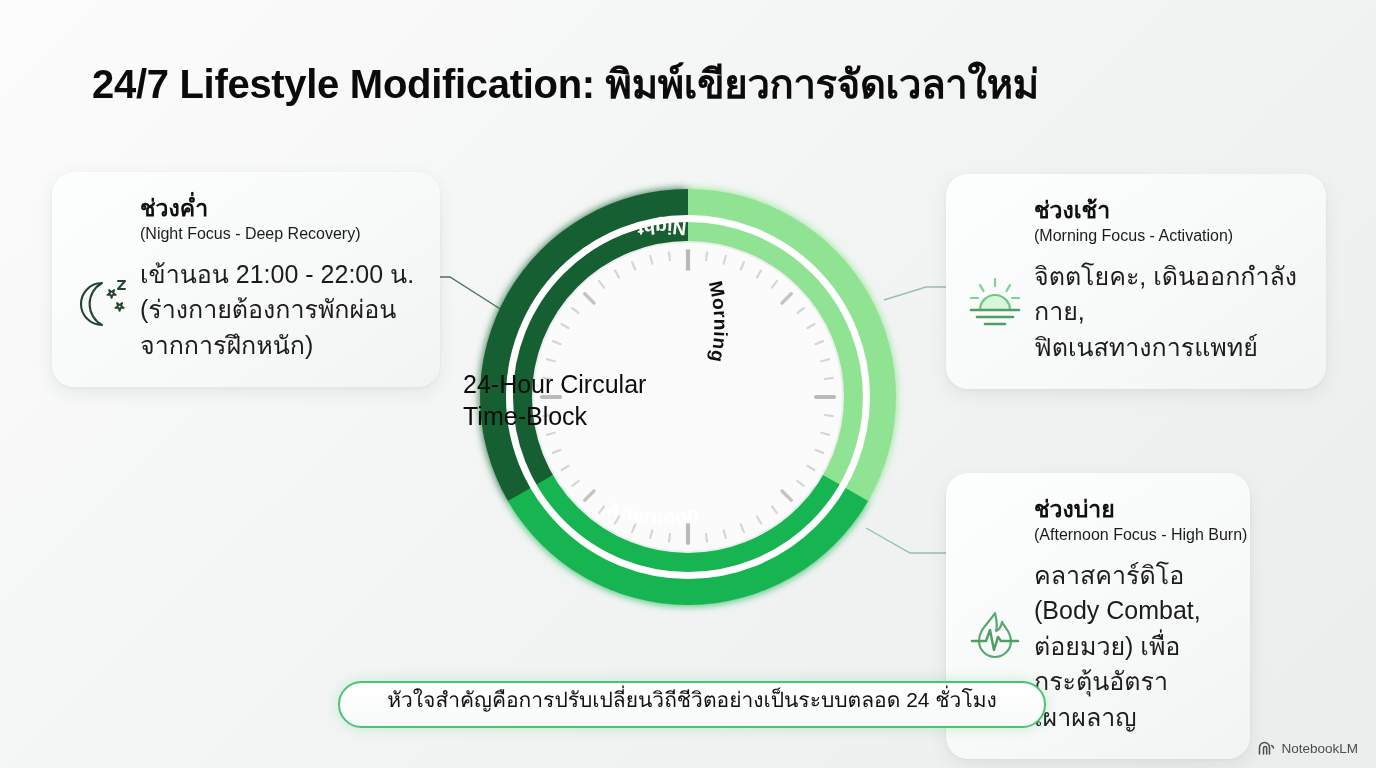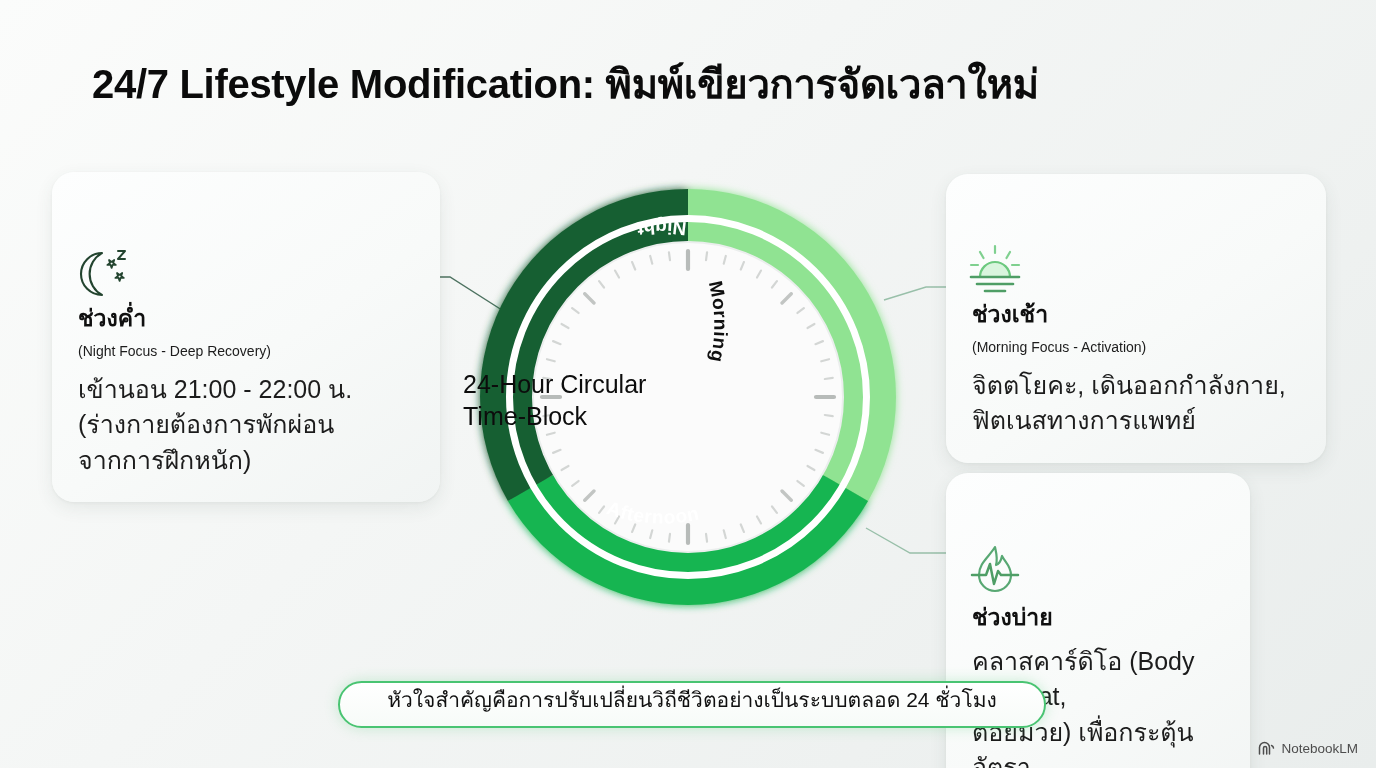--- a/index.html
+++ b/index.html
@@ -27,46 +27,45 @@
   }
 
   
   .card {
     position: absolute;
     background: linear-gradient(145deg, #fdfefe 0%, #f8faf9 55%, #f1f4f3 100%);
     border-radius: 22px;
     box-shadow: 0 6px 18px rgba(60, 80, 70, 0.09),
                 0 1px 3px rgba(60, 80, 70, 0.06);
     display: flex;
-    align-items: flex-start;
+    align-items: center;
     padding: 22px 22px 24px 18px;
-    flex-direction: column;
   }
   .card-icon {
     flex: 0 0 auto;
     width: 62px;
     height: 62px;
     display: flex;
     align-items: center;
     justify-content: center;
     margin-top: 44px;
   }
   .card-body { flex: 1 1 auto; padding-left: 8px; }
 
   .card-heading {
     font-size: 23px;
     font-weight: bold;
     color: #101010;
     line-height: 1.25;
   }
   .card-sub {
-    font-size: 14px;
+    font-size: 16px;
     color: #1c1c1c;
     line-height: 1.3;
-    margin-top: 9px;
+    margin-top: 1px;
     white-space: nowrap;
   }
   .card-detail {
     font-size: 25px;
     color: #1c1c1c;
     line-height: 1.42;
     margin-top: 12px;
   }
 
   #card-night  { left: 52px;  top: 172px; width: 388px; min-height: 205px; }
@@ -298,20 +297,21 @@
 
 <div class="card" id="card-afternoon">
   <div class="card-icon">
     <svg width="60" height="60" viewBox="0 0 60 60" xmlns="http://www.w3.org/2000/svg" fill="none" stroke="#58a873" stroke-width="2.2" stroke-linecap="round" stroke-linejoin="round">
       <path d="M30 5 C 24 15 14 21 14 33 a16 16 0 0 0 32 0 c0 -9 -6 -13 -9 -19 -1 5 -3 8 -6 9 2 -7 0 -13 -1 -18 Z"></path>
       <path d="M7 33 h14 l4 -11 4 20 4 -13 3 4 h17" stroke="#4f9e66" stroke-width="2.5" fill="none"></path>
     </svg>
   </div>
   <div class="card-body">
     <div class="card-heading">ช่วงบ่าย</div>
+    <div class="card-sub">(Afternoon Focus - High Burn)</div>
     <div class="card-detail" style="white-space:pre-line">คลาสคาร์ดิโอ (Body Combat,
 ต่อยมวย) เพื่อกระตุ้นอัตรา
 เผาผลาญ</div>
   </div>
 </div>
 
 <div id="footer-pill">
   <span>หัวใจสำคัญคือการปรับเปลี่ยนวิถีชีวิตอย่างเป็นระบบตลอด 24 ชั่วโมง</span>
 </div>
 

